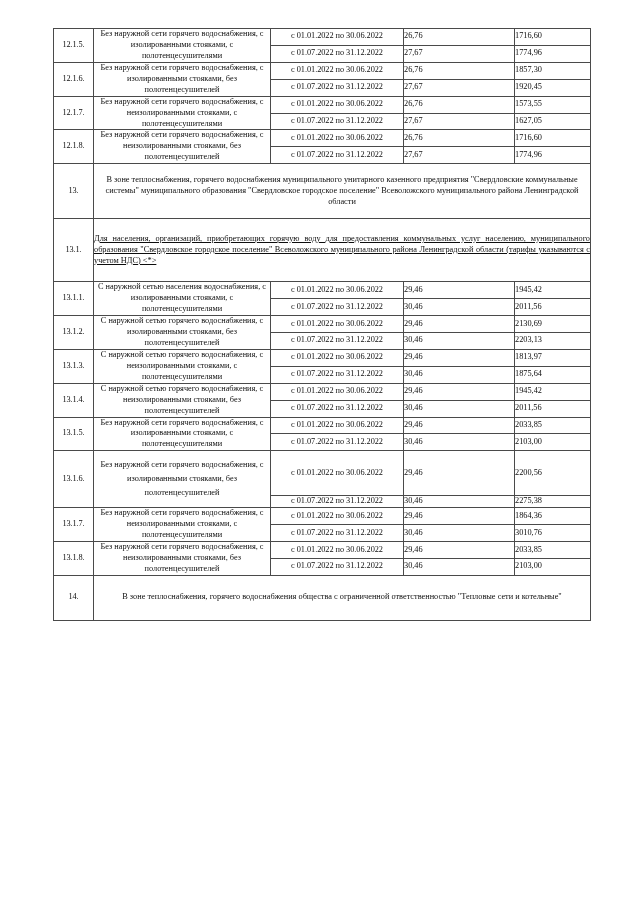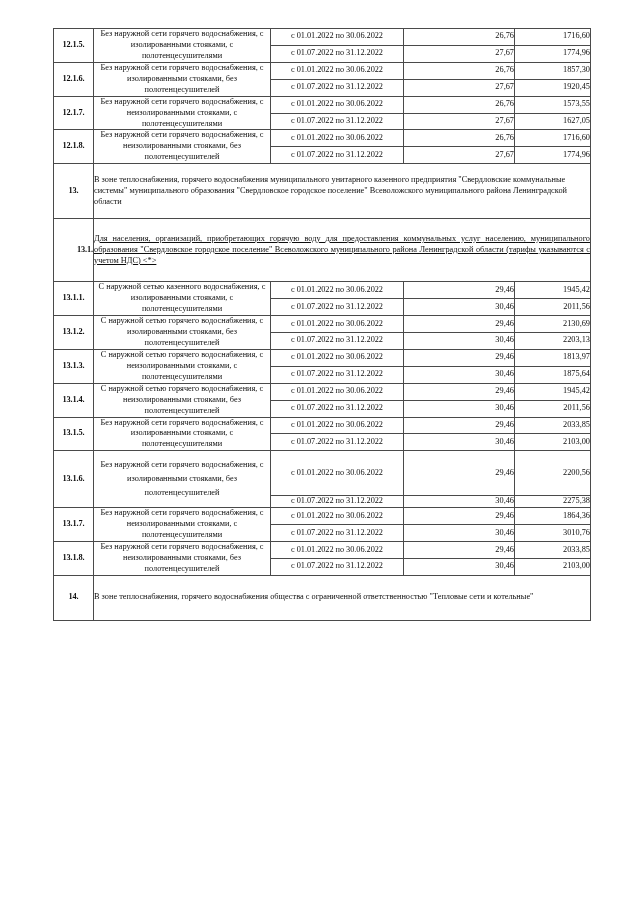--- a/index.html
+++ b/index.html
@@ -40,40 +40,40 @@
   col.c-num   { width: 40px; }
   col.c-desc  { width: 177px; }
   col.c-date  { width: 133px; }
   col.c-rate  { width: 111px; }
   col.c-sum   { width: 76px; }
 
   .num-cell {
     text-align: center;
     font-size: 8.6px;
     letter-spacing: -0.1px;
-    font-weight: bold;
   }
   .desc-cell {
     text-align: center;
     padding: 1px 3px 1px 5px;
     font-size: 8.3px;
     line-height: 1.34;
   }
   .date-cell {
     text-align: center;
     font-size: 8.4px;
     padding: 3px 2px;
     letter-spacing: -0.05px;
   }
   .rate-cell, .sum-cell {
-    text-align: right;
+    text-align: left;
     font-size: 8.7px;
     padding: 3px 2px;
   }
   .section-cell {
+    text-align: center;
     padding: 7px 9px 8px 9px;
     font-size: 8.4px;
     line-height: 1.45;
   }
   .para-cell {
     text-align: justify;
     padding: 6px 8px 6px 8px;
     font-size: 8.4px;
     line-height: 1.45;
     text-decoration: underline;
@@ -144,27 +144,27 @@
         <td class="rate-cell">27,67</td>
         <td class="sum-cell">1774,96</td>
       </tr>
 
       <tr>
         <td class="num-cell" style="height:54px;">13.</td>
         <td class="section-cell" colspan="4">В зоне теплоснабжения, горячего водоснабжения муниципального унитарного казенного предприятия "Свердловские коммунальные системы" муниципального образования "Свердловское городское поселение" Всеволожского муниципального района Ленинградской области</td>
       </tr>
 
       <tr>
-        <td class="num-cell" style="height:62px;text-align:right;">13.1.</td>
+        <td class="num-cell" style="height:62px;">13.1.</td>
         <td class="para-cell" colspan="4">Для населения, организаций, приобретающих горячую воду для предоставления коммунальных услуг населению, муниципального образования "Свердловское городское поселение" Всеволожского муниципального района Ленинградской области (тарифы указываются с учетом НДС) &lt;*&gt;</td>
       </tr>
 
       <tr>
         <td class="num-cell" rowspan="2">13.1.1.</td>
-        <td class="desc-cell" rowspan="2">С наружной сетью казенного водоснабжения, с изолированными стояками, с полотенцесушителями</td>
+        <td class="desc-cell" rowspan="2">С наружной сетью населения водоснабжения, с изолированными стояками, с полотенцесушителями</td>
         <td class="date-cell">с 01.01.2022 по 30.06.2022</td>
         <td class="rate-cell">29,46</td>
         <td class="sum-cell">1945,42</td>
       </tr>
       <tr>
         <td class="date-cell">с 01.07.2022 по 31.12.2022</td>
         <td class="rate-cell">30,46</td>
         <td class="sum-cell">2011,56</td>
       </tr>
 

